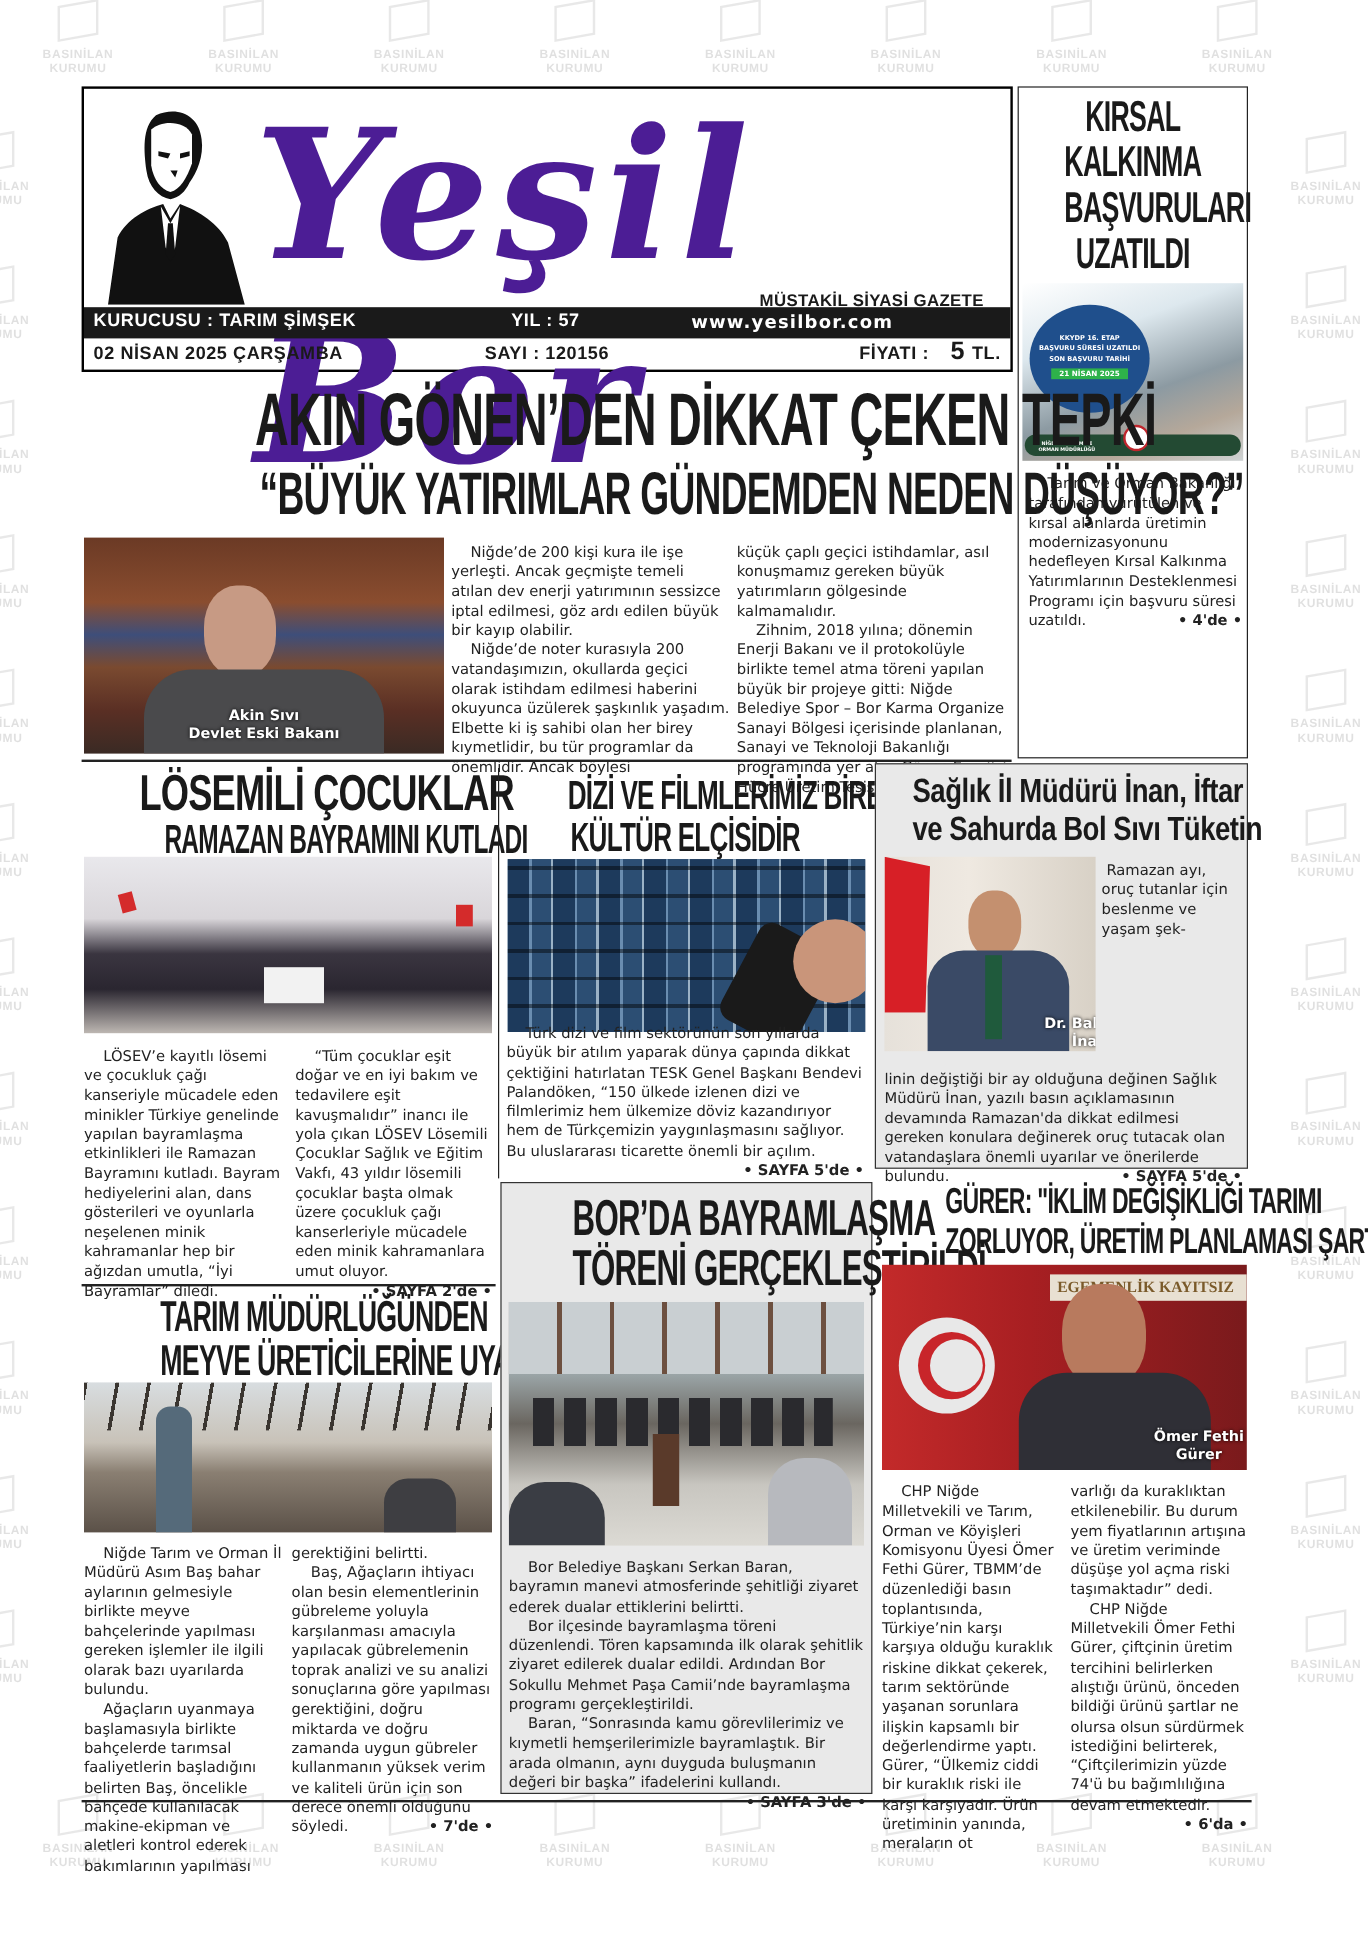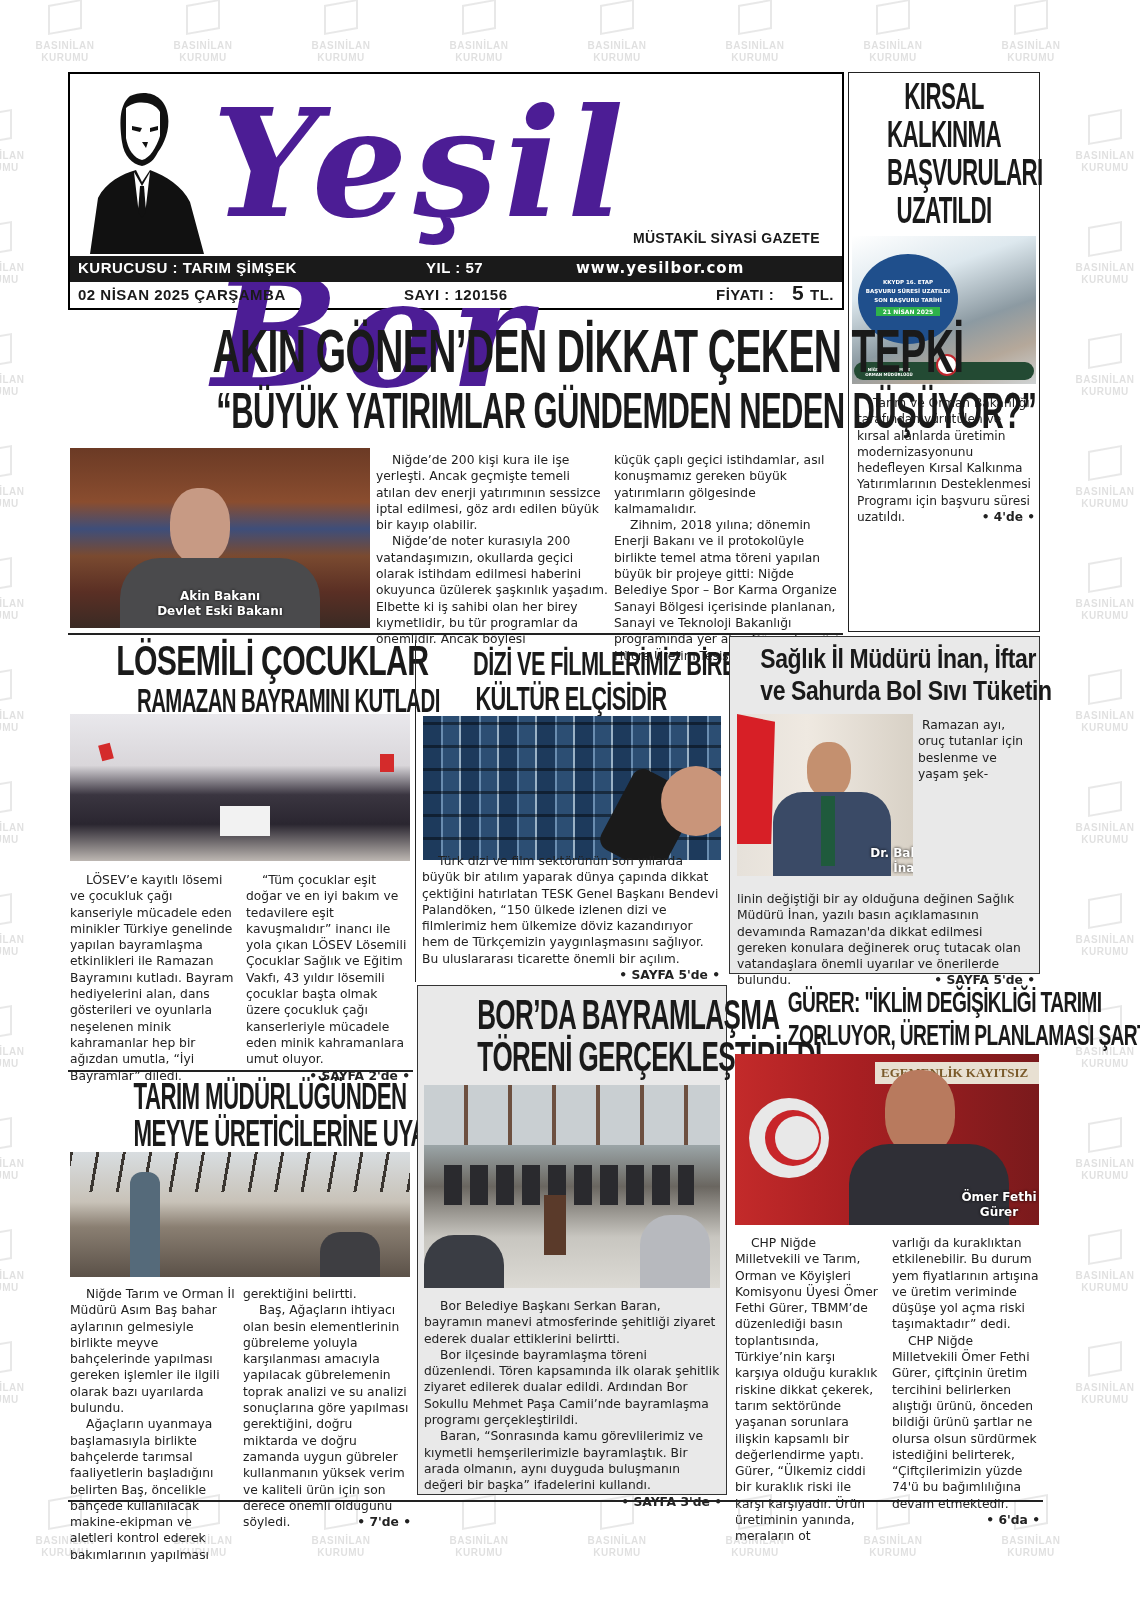--- a/index.html
+++ b/index.html
@@ -14,21 +14,21 @@
 
   
   .wm { position: absolute; width: 90px; height: 70px; opacity: 0.22; pointer-events: none; }
   .wm .box { position: absolute; left: 28px; top: 2px; width: 34px; height: 30px; border: 2px solid #9a9a9a; transform: skewY(-10deg); }
   .wm .t { position: absolute; left: 0; width: 90px; text-align: center; font: bold 10px "Liberation Sans", sans-serif; color: #777; letter-spacing: 0.5px; }
 
   
   .mast { left: 68px; top: 72px; width: 776px; height: 238px; border: 2px solid #000; }
   .portrait { left: 70px; top: 86px; width: 140px; height: 168px; }
   .logo { left: 212px; top: 78px; width: 640px; height: 170px; font-family: "DejaVu Serif", serif; font-weight: 700; color: #4c1d95; font-size: 150px; line-height: 170px; letter-spacing: 6px; font-style: italic; }
-  .tagline { left: 633px; top: 230px; font: bold 14px "Liberation Sans", sans-serif; letter-spacing: 0.3px; }
+  .tagline { left: 633px; top: 242px; font: bold 14px "Liberation Sans", sans-serif; letter-spacing: 0.3px; }
   .black-bar { left: 70px; top: 256px; width: 772px; height: 26px; background: #1a1a1a; color: #fff; }
   .black-bar span { position: absolute; top: 3px; font: bold 15px "Liberation Sans", sans-serif; letter-spacing: 0.5px; }
   .info-bar span { position: absolute; top: 286px; font: bold 15px "Liberation Sans", sans-serif; letter-spacing: 0.5px; }
 
   
   .photo { position: absolute; overflow: hidden; }
   .caption { position: absolute; color: #fff; font: bold 12px "DejaVu Sans", sans-serif; text-align: center; text-shadow: 0 0 3px #000; line-height: 15px; }
 
   .rule { position: absolute; background: #222; }
   .vrule { position: absolute; background: #222; width: 1px; }
@@ -291,21 +291,21 @@
 <div class="abs" style="left:70px; top:318px; width:770px; text-align:center;">
   <div class="cond" style="font-size:62px; line-height:66px; transform:scaleX(0.63); transform-origin:center top; white-space:nowrap;">AKIN GÖNEN’DEN DİKKAT ÇEKEN TEPKİ</div>
 </div>
 <div class="abs" style="left:70px; top:384px; width:770px; text-align:center;">
   <div class="cond" style="font-size:50px; line-height:54px; transform:scaleX(0.62); transform-origin:center top; white-space:nowrap;">“BÜYÜK YATIRIMLAR GÜNDEMDEN NEDEN DÜŞÜYOR?”</div>
 </div>
 <div class="photo" style="left:70px; top:448px; width:300px; height:180px; background:linear-gradient(180deg,#6b3a25 0%,#8a4d2f 30%,#3e4e7a 45%,#7a4a30 60%,#5a2f24 80%,#3a2a24 100%);">
   <div class="abs" style="left:100px; top:40px; width:60px; height:76px; border-radius:45%; background:#c79a84;"></div>
   <div class="abs" style="left:50px; top:110px; width:200px; height:70px; border-radius:40px 40px 0 0; background:#4a4a4c;"></div>
   <div class="caption" style="left:80px; top:141px; width:140px;">
-    <div>Akin Bakanı</div>
+    <div>Akin Sıvı</div>
     <div>Devlet Eski Bakanı</div>
   </div>
 </div>
 <div class="abs body-text" style="left:376px; top:452px; width:232px;">
   <p>Niğde’de 200 kişi kura ile işe yerleşti. Ancak geçmişte temeli atılan dev enerji yatırımının sessizce iptal edilmesi, göz ardı edilen büyük bir kayıp olabilir.</p>
   <p>Niğde’de noter kurasıyla 200 vatandaşımızın, okullarda geçici olarak istihdam edilmesi haberini okuyunca üzülerek şaşkınlık yaşadım. Elbette ki iş sahibi olan her birey kıymetlidir, bu tür programlar da önemlidir. Ancak böylesi</p>
 </div>
 <div class="abs body-text" style="left:614px; top:452px; width:226px;">
   <p style="text-indent:0">küçük çaplı geçici istihdamlar, asıl konuşmamız gereken büyük yatırımların gölgesinde kalmamalıdır.</p>
   <p><span>Zihnim, 2018 yılına; dönemin Enerji Bakanı ve il protokolüyle birlikte temel atma töreni yapılan büyük bir projeye gitti: Niğde Belediye Spor – Bor Karma Organize Sanayi Bölgesi içerisinde planlanan, Sanayi ve Teknoloji Bakanlığı programında yer alan Güneş Enerjisi Hücre Üretim Tesisi yatırımı.</span> <span class="ref">• 3'de •</span></p>

